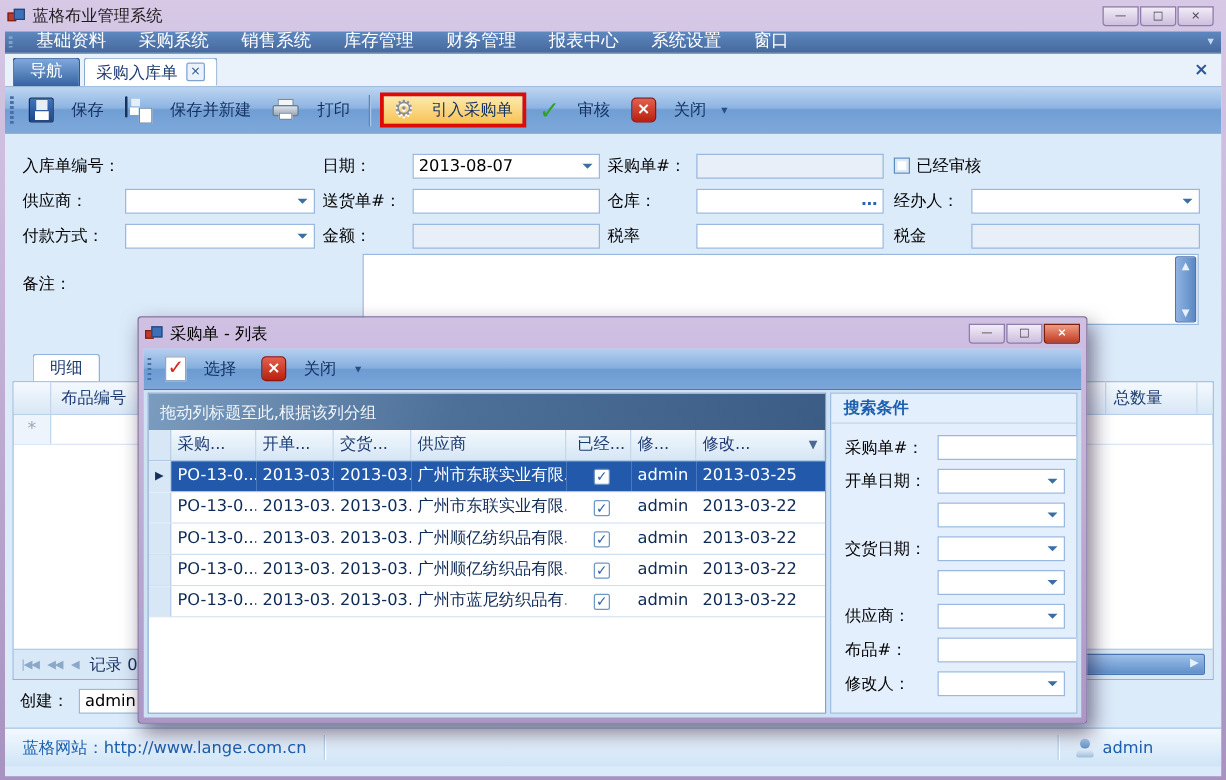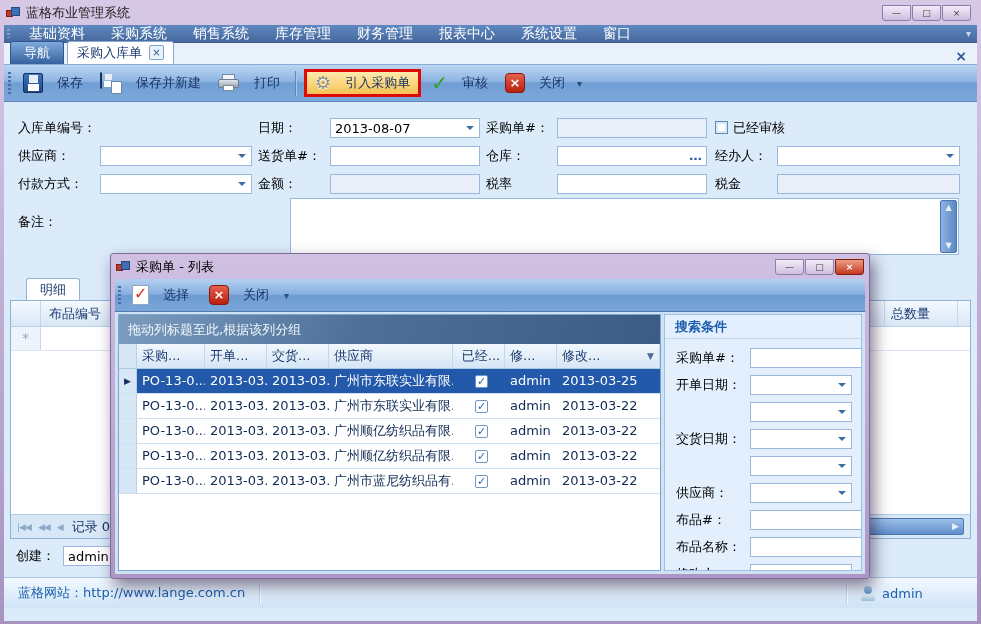--- a/index.html
+++ b/index.html
@@ -20,21 +20,21 @@
 
   
   .menubar { height:18px; background:linear-gradient(#5e89c0,#46689d); display:flex; align-items:center;
              color:#fff; padding-left:12px; position:relative; border-bottom:1px solid #3c5c8e; }
   .menubar::before { content:""; position:absolute; left:3px; top:4px; bottom:4px; width:3px;
                      background:repeating-linear-gradient(#7fa3d0 0 2px, transparent 2px 4px); }
   .menu-item { padding:0 13px; font-size:14px; line-height:25px; }
   .menu-arrow { position:absolute; right:6px; color:#c9daf0; font-size:10px; }
 
   
-  .tabstrip { height:22px; background:#e9f2fb; border-bottom:1px solid #89abd3; display:flex; align-items:flex-end; padding-left:6px; gap:3px; position:relative; }
+  .tabstrip { height:27px; background:#e9f2fb; border-bottom:1px solid #89abd3; display:flex; align-items:flex-end; padding-left:6px; gap:3px; position:relative; }
   .tab-nav { height:23px; line-height:22px; padding:0 13px; color:#fff; border-radius:3px 3px 0 0;
              background:linear-gradient(#7fa9dc,#35629f); border:1px solid #2d5894; border-bottom:none; }
   .tab-cur { height:23px; background:#fff; border:1px solid #89abd3; border-bottom:1px solid #fff; border-radius:3px 3px 0 0;
              color:#1b3a70; display:flex; align-items:center; gap:7px; padding:0 9px; }
   .tab-x { width:15px; height:15px; border:1px solid #7fa3cf; background:#eaf2fb; color:#2d5894;
            font-size:10px; line-height:13px; text-align:center; border-radius:2px; }
   .strip-x { position:absolute; right:10px; top:5px; color:#2d5894; font-weight:bold; font-size:14px; }
 
   
   .toolbar { height:37px; background:linear-gradient(#bcd5f1 0%,#8db4e2 45%,#709ed4 50%,#7da8db 100%);
@@ -462,24 +462,20 @@
             </div>
           <div class="s-row">
               <span class="flabel">供应商：</span>
               <span class="combo s-ctl"><input class="tbox" style=""></span>
             </div>
           <div class="s-row">
               <span class="flabel">布品#：</span>
               <input class="tbox s-ctl" style="">
             </div>
           <div class="s-row">
-              <span class="flabel">布品名称：</span>
-              <input class="tbox s-ctl" style="">
-            </div>
-          <div class="s-row">
               <span class="flabel">修改人：</span>
               <span class="combo s-ctl"><input class="tbox" style=""></span>
             </div>
         </div>
       </div>
     </div>
   </div>
 </div>
 
 </body></html>

